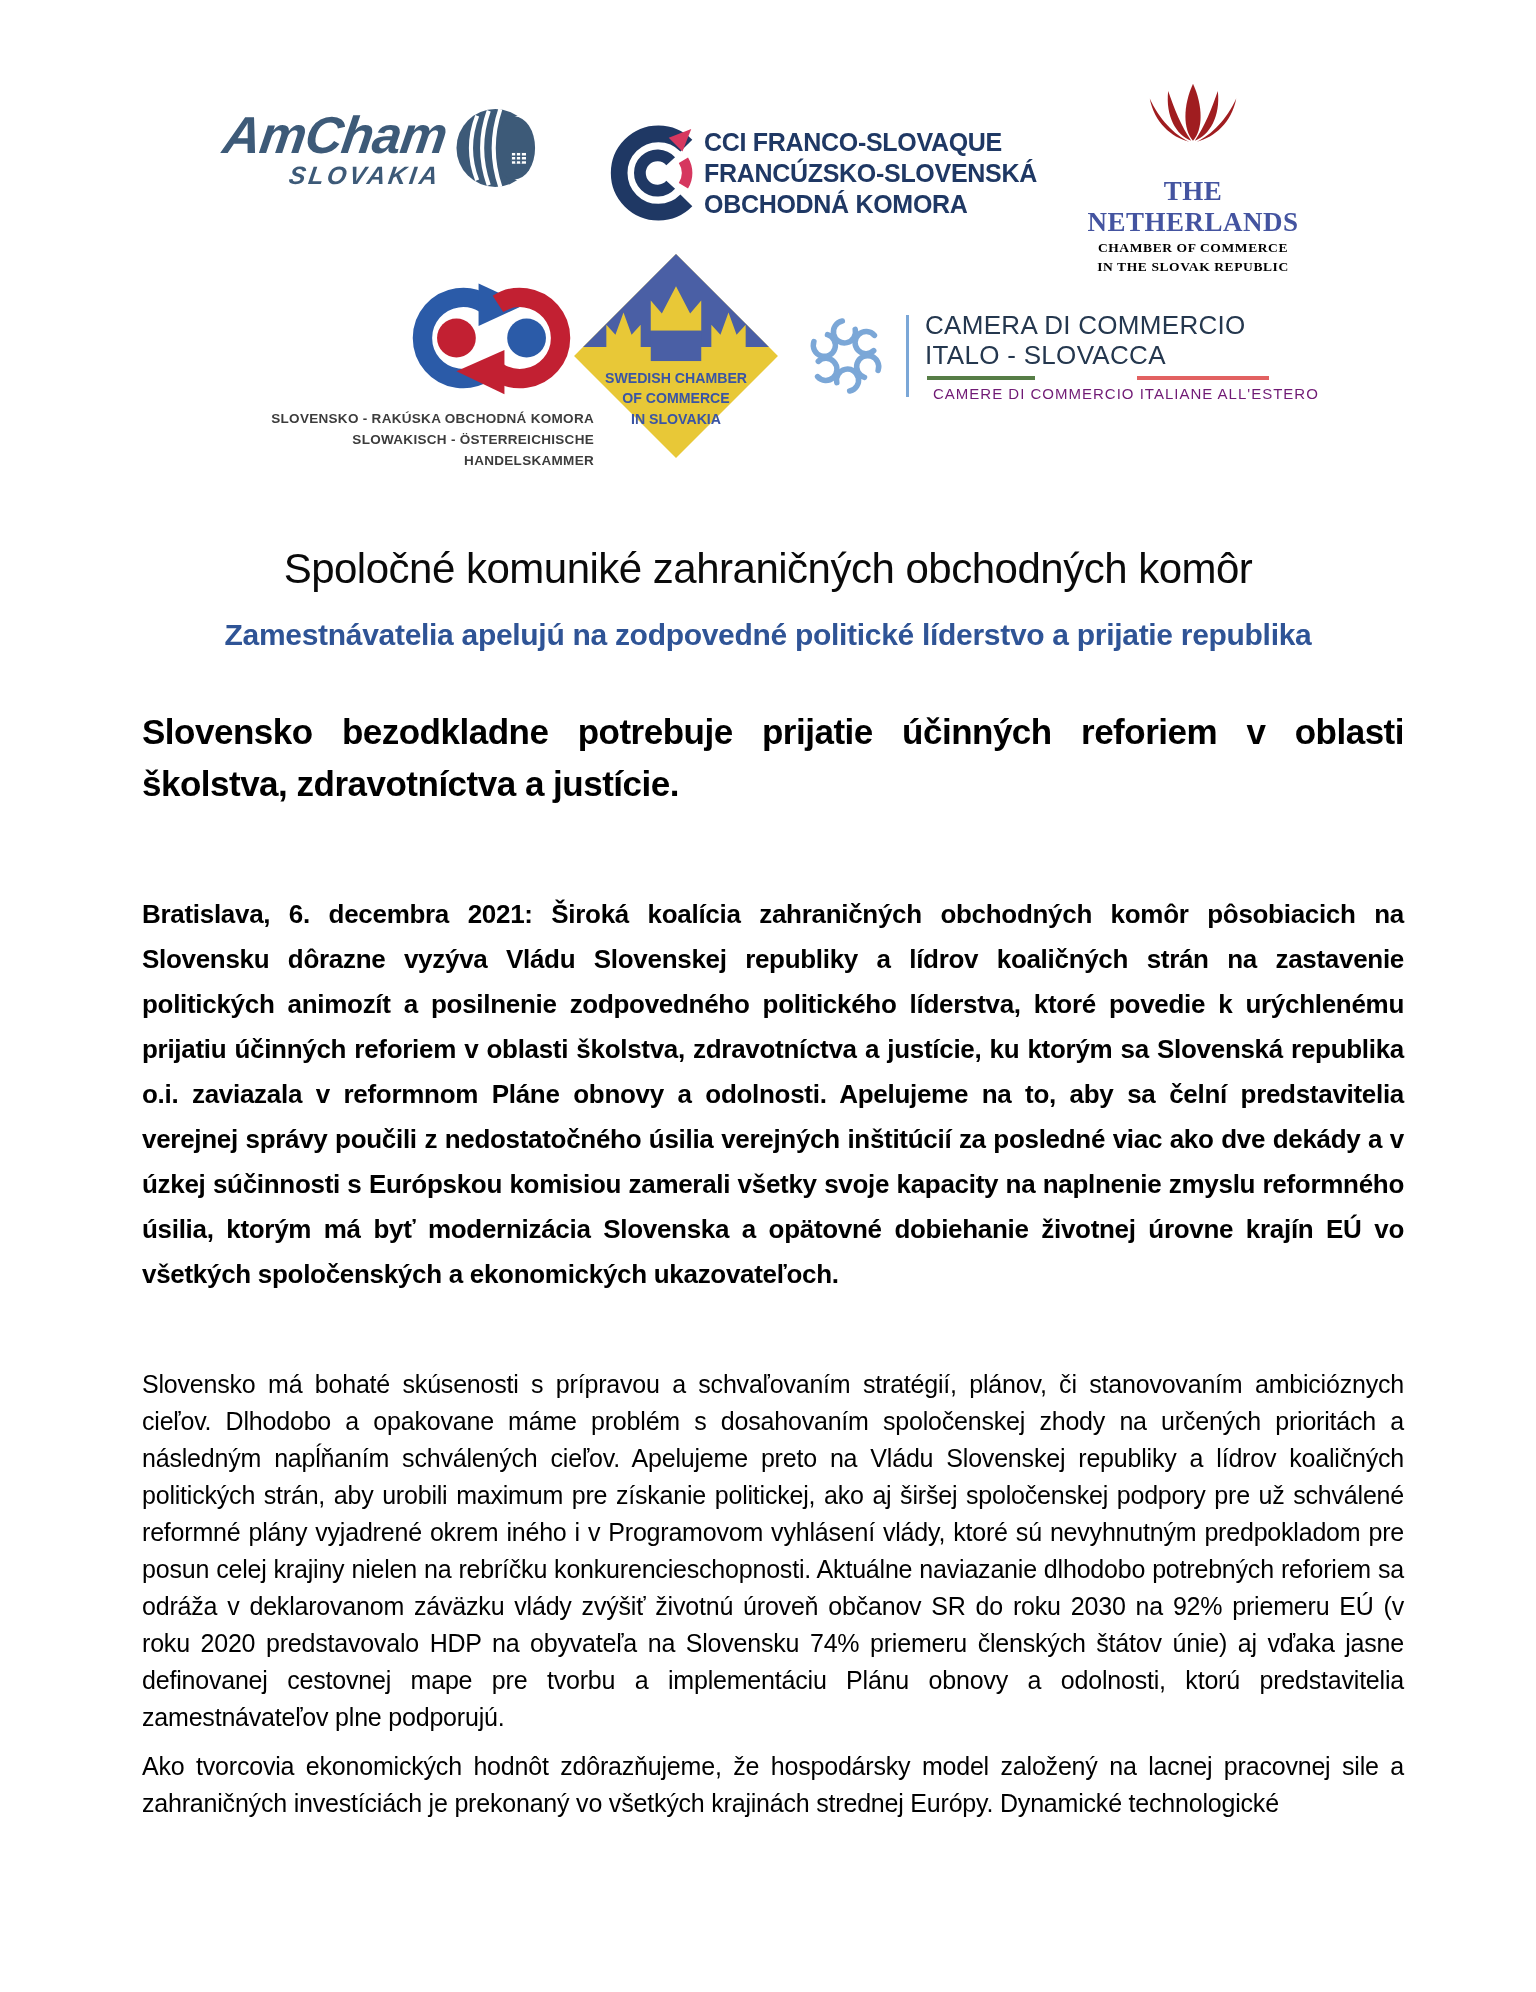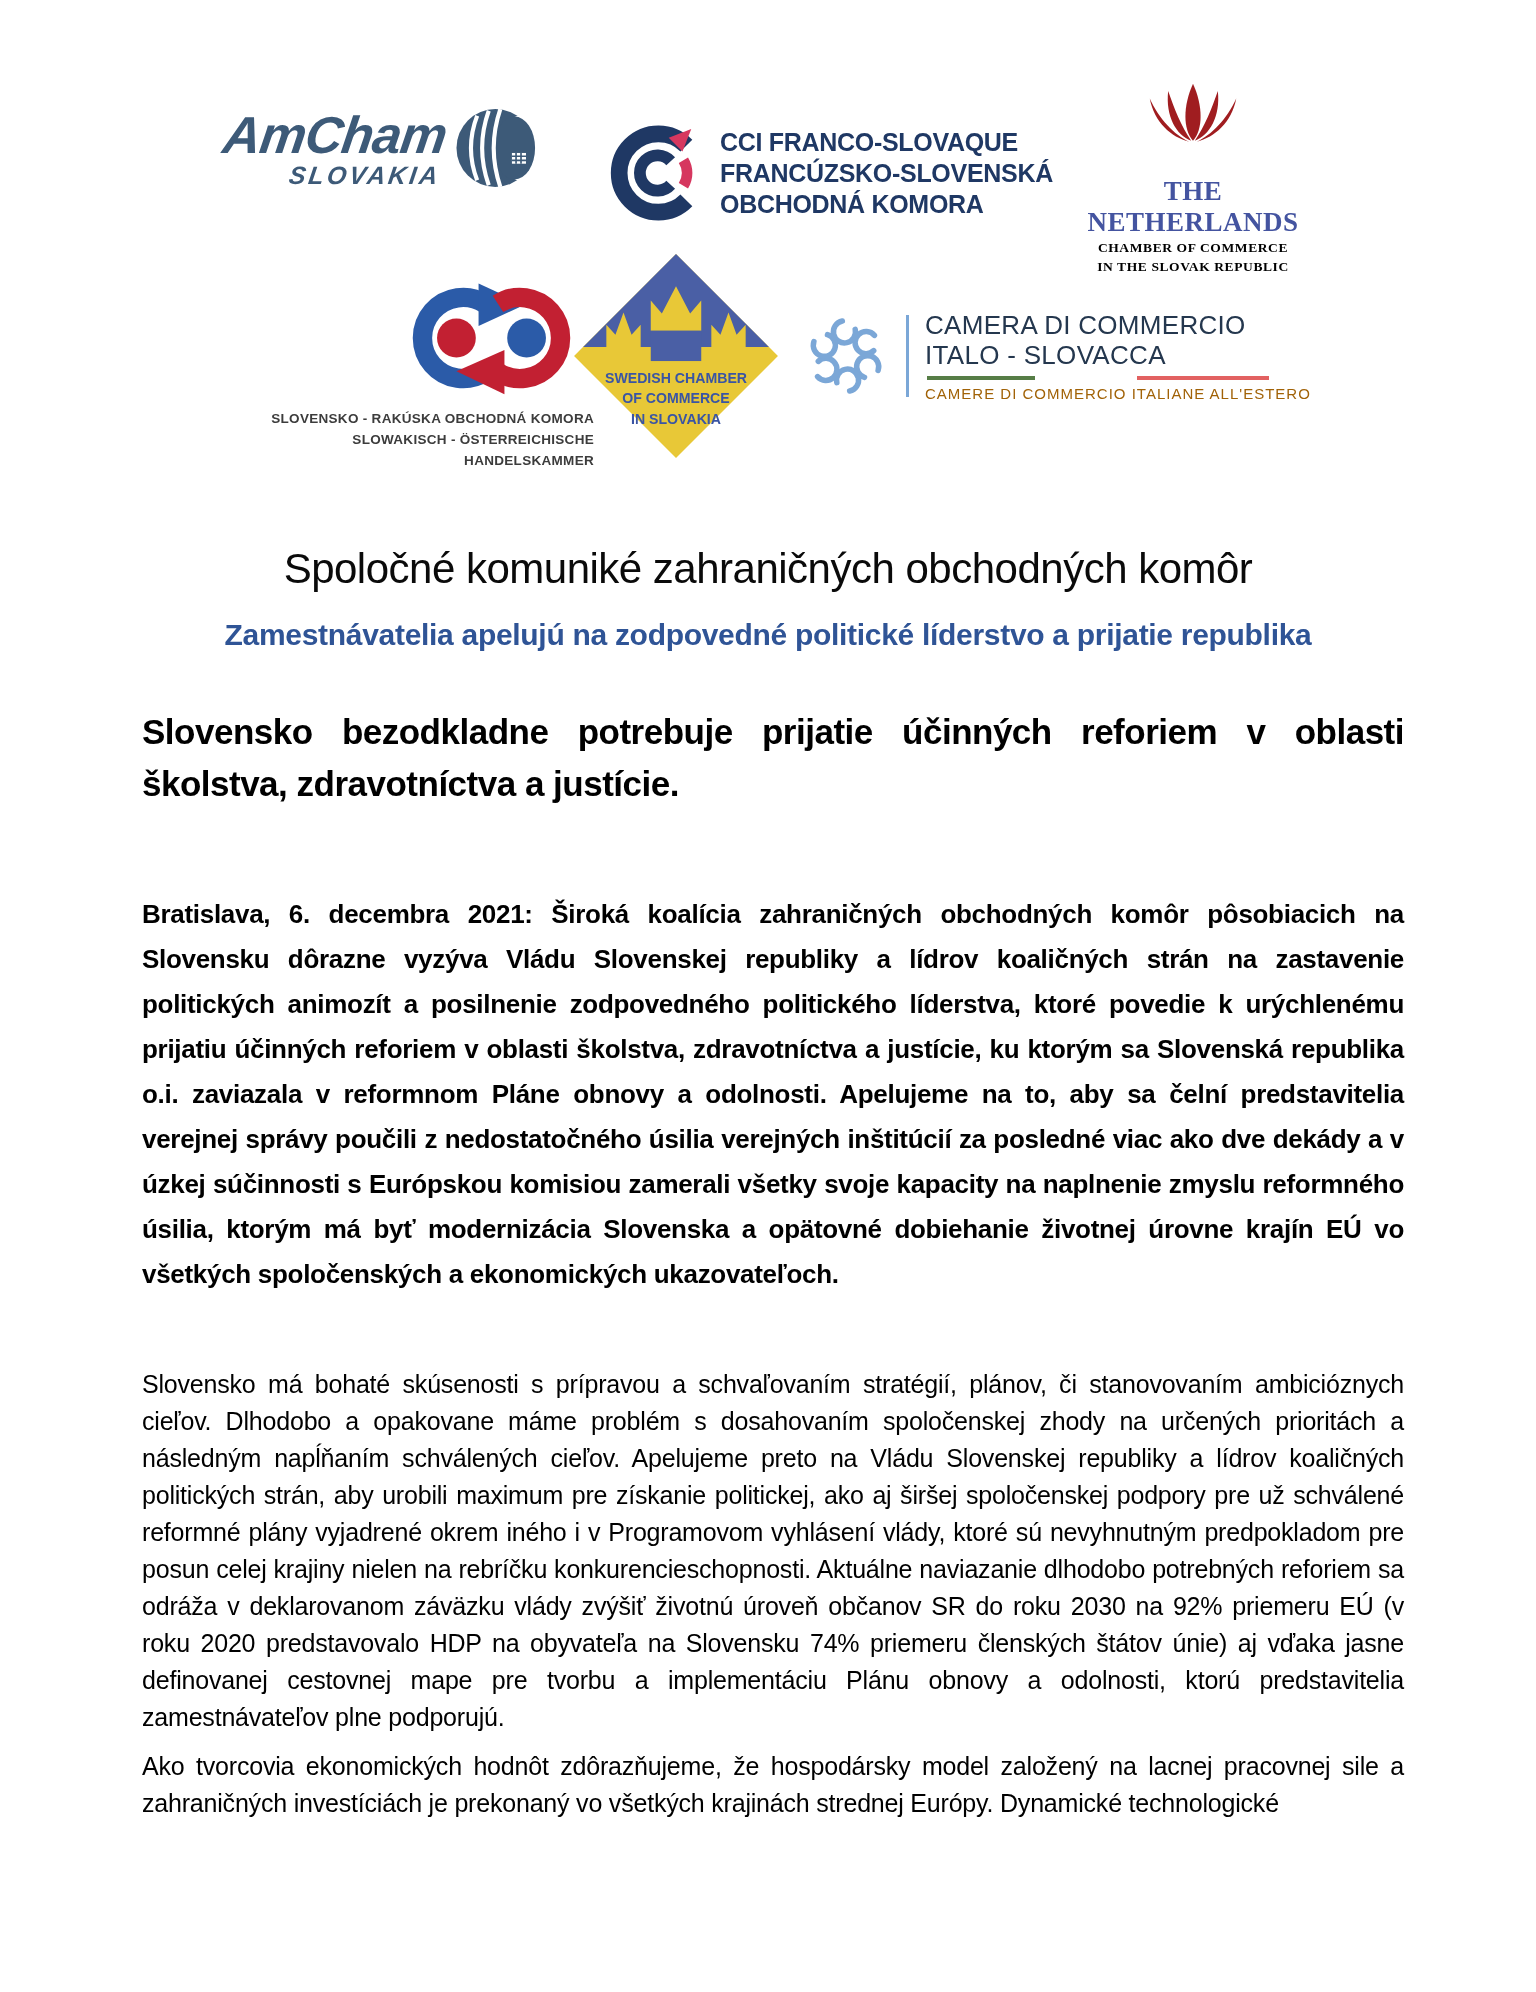--- a/index.html
+++ b/index.html
@@ -6,36 +6,36 @@
   body{
     width:1536px;height:1992px;position:relative;overflow:hidden;
     font-family:"Liberation Sans",sans-serif;color:#000;
   }
   
   .logo{position:absolute;}
   #amcham{left:222px;top:92px;width:315px;display:flex;align-items:center;gap:10px;color:#3D5A78;}
   .amcham-text{display:flex;flex-direction:column;align-items:flex-end;transform:skewX(-8deg);line-height:1;}
   .amcham-main{font-size:52px;font-weight:bold;font-style:italic;letter-spacing:-1px;}
   .amcham-sub{font-size:25px;font-weight:bold;font-style:italic;letter-spacing:3px;margin-top:2px;}
-  #cci{left:606px;top:124px;display:flex;align-items:center;gap:16px;}
+  #cci{left:606px;top:124px;display:flex;align-items:center;}
   .cci-lines{font-weight:bold;font-size:25px;line-height:31px;color:#1F3864;letter-spacing:-0.3px;}
   #nl{left:1058px;top:80px;width:270px;text-align:center;}
   .nl-title{font-family:"Liberation Serif",serif;font-weight:bold;font-size:27px;color:#4454A0;margin-top:4px;letter-spacing:0.5px;}
   .nl-sub{font-family:"Liberation Serif",serif;font-weight:bold;font-size:13.5px;color:#000000;line-height:19px;letter-spacing:0.6px;}
   
   #atk{left:244px;top:278px;width:350px;text-align:right;font-weight:bold;}
   .atk-text{font-size:13.5px;color:#3C3C3C;line-height:21px;margin-top:6px;letter-spacing:0.3px;}
   #swe{left:570px;top:250px;}
   #ita{left:800px;top:310px;display:flex;align-items:center;}
   .ita-divider{width:3px;height:82px;background:#7BA7D7;margin:0 16px 0 14px;}
   .ita-line1{font-size:26px;color:#24374E;font-weight:500;letter-spacing:0.3px;line-height:30px;}
   .ita-underline{position:relative;height:10px;width:350px;margin-top:3px;}
   .ita-underline .green{position:absolute;left:2px;top:3px;width:108px;height:4px;background:#567D46;}
   .ita-underline .red{position:absolute;left:212px;top:3px;width:132px;height:4px;background:#E26161;}
-  .ita-line3{font-size:15px;color:#a16207;letter-spacing:1px;margin-top:2px;white-space:nowrap;}
+  .ita-line3{font-size:15px;color:#701a75;letter-spacing:1px;margin-top:2px;white-space:nowrap;margin-left:8px;}
   
   #doc-title{position:absolute;left:0;top:545px;width:100%;text-align:center;
     font-size:42px;font-weight:500;color:#0a0a0a;letter-spacing:-0.5px;}
   #doc-subtitle{position:absolute;left:0;top:618px;width:100%;text-align:center;
     font-size:30px;font-weight:bold;color:#2F5496;letter-spacing:-0.3px;}
   #heading{position:absolute;left:142px;top:706px;width:1262px;
     font-size:35px;font-weight:bold;line-height:52px;letter-spacing:-0.5px;}
   #heading .hl1{text-align:justify;text-align-last:justify;}
   #heading .hl2{text-align:left;}
   .para{position:absolute;left:142px;width:1262px;text-align:justify;hyphens:none;margin-top:24px;}

